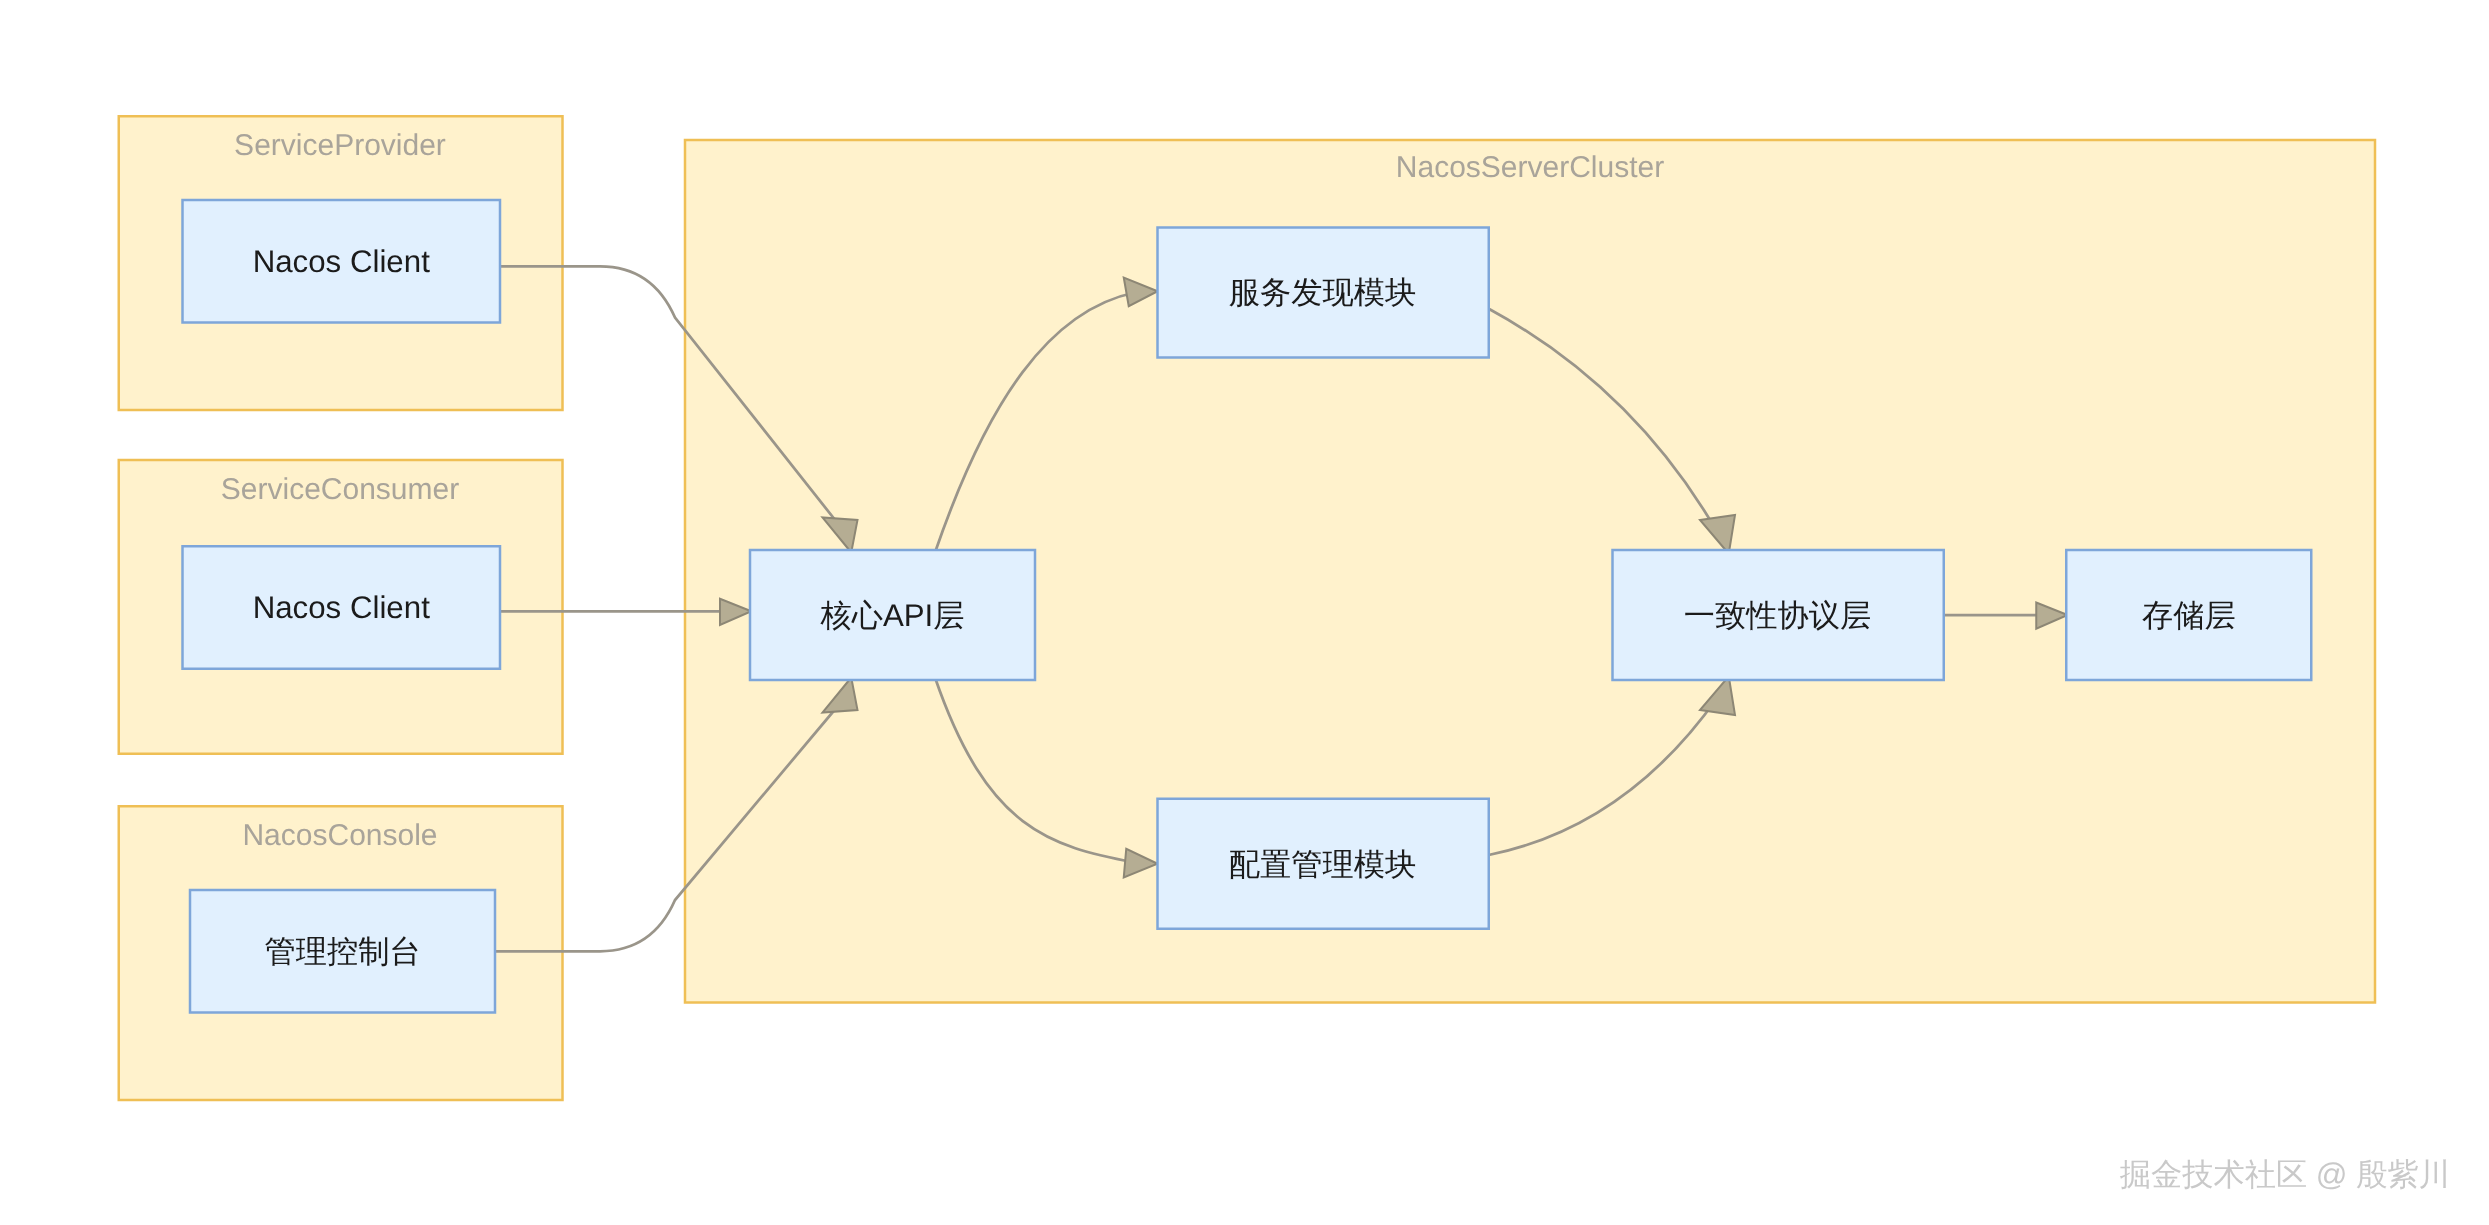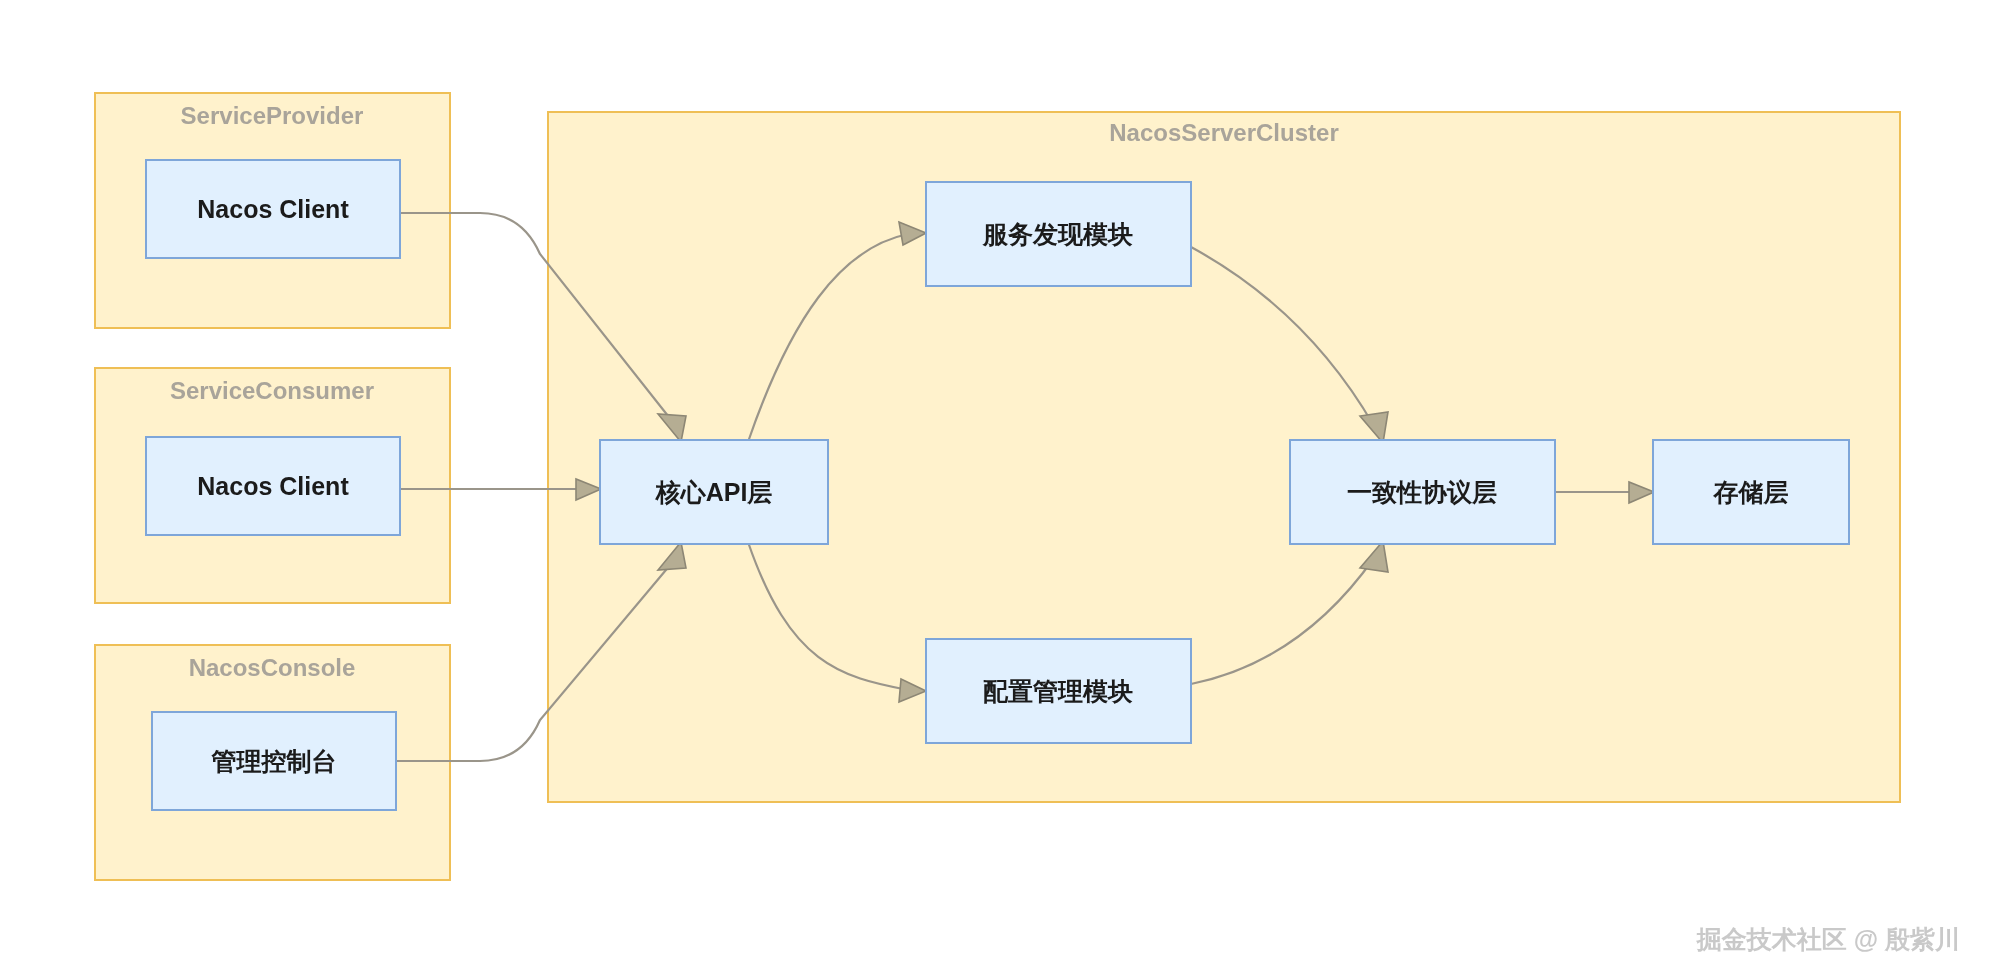--- a/index.html
+++ b/index.html
@@ -12,21 +12,20 @@
     height: 980px;
     font-family: "Liberation Sans", "DejaVu Sans", sans-serif;
     overflow: hidden;
     position: relative;
   }
   #diagram-root {
     position: absolute;
     left: 0; top: 0;
     width: 1991px;
     height: 980px;
-    font-weight: bold;
   }
   svg#diagram-svg {
     display: block;
     width: 1991px;
     height: 980px;
   }
   .group-box {
     fill: #FFF2CC;
     stroke: #EFBF55;
     stroke-width: 2;

